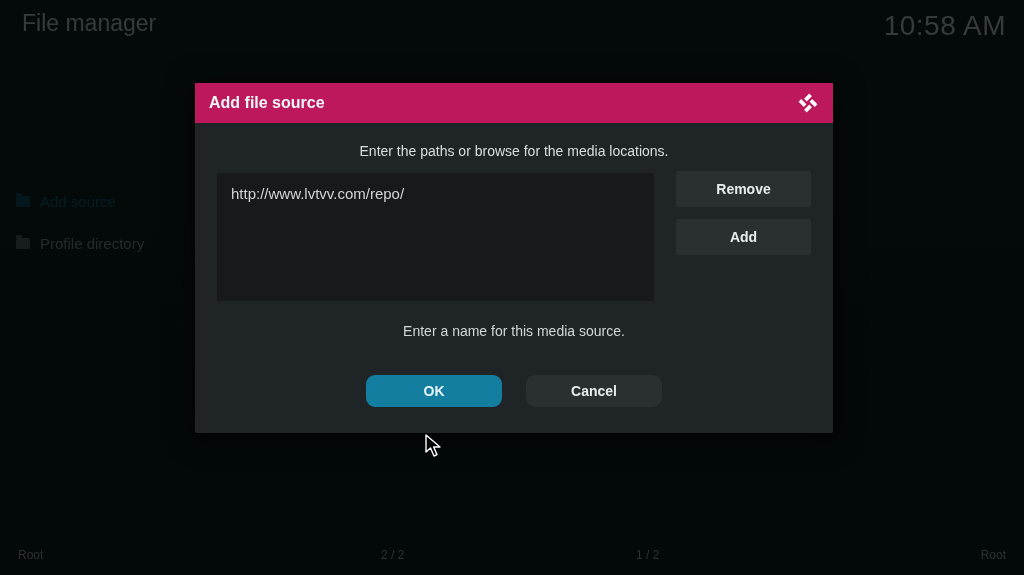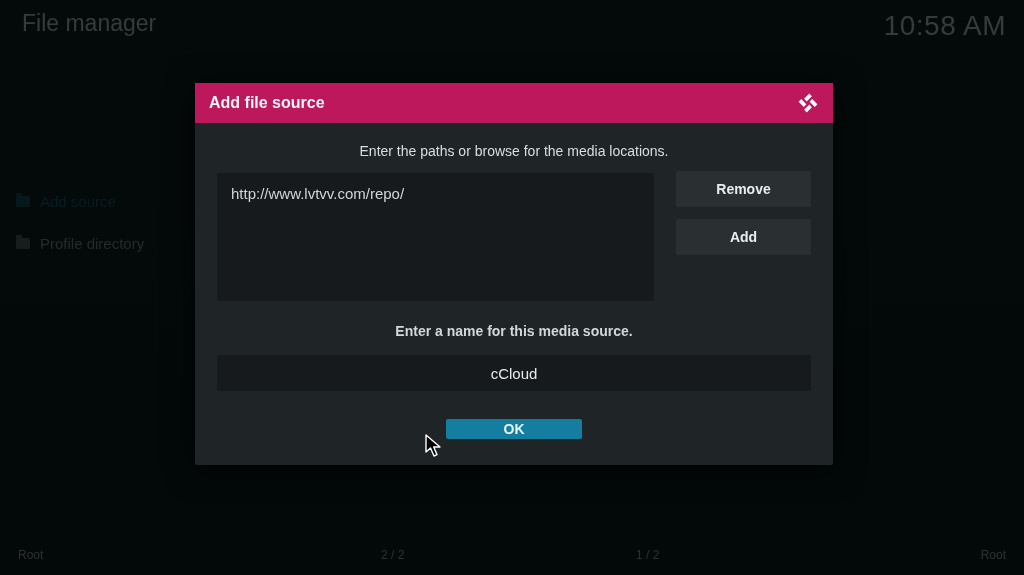--- a/index.html
+++ b/index.html
@@ -27,24 +27,24 @@
   .dlg-header { height: 40px; background: #be185d; display: flex; align-items: center; padding: 0 14px; font-size: 16px; font-weight: 600; color: #eef6f8; }
   .dlg-logo { margin-left: auto; width: 22px; height: 22px; color: #fff; }
   .dlg-body { padding: 20px 22px 26px 22px; text-align: center; color: #d2d8da; font-size: 14px; }
   .dlg-instr { margin-bottom: 14px; color: #d9dee0; }
   .paths-row { display: flex; gap: 22px; text-align: left; margin-bottom: 22px; }
   .paths-box { flex: 1; height: 128px; background: #161a1c; border-radius: 2px; padding: 12px 14px; font-size: 15px; color: #cfd6d8; }
   .paths-list .pitem { height: 22px; }
   .btn-col { width: 135px; display: flex; flex-direction: column; gap: 12px; margin-top: -2px; }
   .btn-col .btn { height: 36px; background: #2a2f31; color: #e8edee; border-radius: 2px; display: flex; align-items: center; justify-content: center; font-size: 14px; font-weight: 600; cursor: pointer; }
   .btn-col .btn.disabled { color: #808789; }
-  .dlg-name-instr { margin-bottom: 16px; font-weight: bold; }
+  .dlg-name-instr { margin-bottom: 10px; }
   .name-input { height: 36px; background: #161a1c; border-radius: 2px; display: flex; align-items: center; justify-content: center; font-size: 15px; color: #e5eaec; margin-bottom: 28px; }
   .dlg-actions { display: flex; justify-content: center; gap: 24px; }
-  .dlg-actions .abtn { width: 136px; height: 20px; display: flex; align-items: center; justify-content: center; font-size: 14px; font-weight: 600; border-radius: 2px; cursor: pointer; }
+  .dlg-actions .abtn { width: 136px; height: 32px; display: flex; align-items: center; justify-content: center; font-size: 14px; font-weight: 600; border-radius: 9px; cursor: pointer; margin-top: 26px; }
   .abtn.ok { background: #147ea0; color: #eaf5f8; }
   .abtn.cancel { background: #2a2f31; color: #e7ecee; }
   .cursor-icon { position: absolute; left: 424px; top: 434px; width: 22px; height: 26px; pointer-events: none; }
 </style>
 </head>
 <body>
 
 <div class="app">
 
   <div class="topbar">
@@ -96,24 +96,24 @@
             <div class="pitem">http://www.lvtvv.com/repo/</div>
           </div>
         </div>
         <div class="btn-col">
           <div class="btn">Remove</div>
           <div class="btn">Add</div>
         </div>
       </div>
 
       <div class="dlg-name-instr">Enter a name for this media source.</div>
-      <div class="name-input">cCloud</div>
 
       <div class="dlg-actions">
         <div class="abtn ok">OK</div>
+        <div class="abtn cancel">Cancel</div>
       </div>
     </div>
   </div>
 
   <div class="cursor-icon">
     <svg viewBox="0 0 20 24" width="20" height="24">
       <path d="M2 1 L2 18 L6.5 14 L10 22 L13 20.6 L9.7 13 L16 13 Z" fill="#000" stroke="#fff" stroke-width="1.4" stroke-linejoin="round"></path>
     </svg>
   </div>
 

